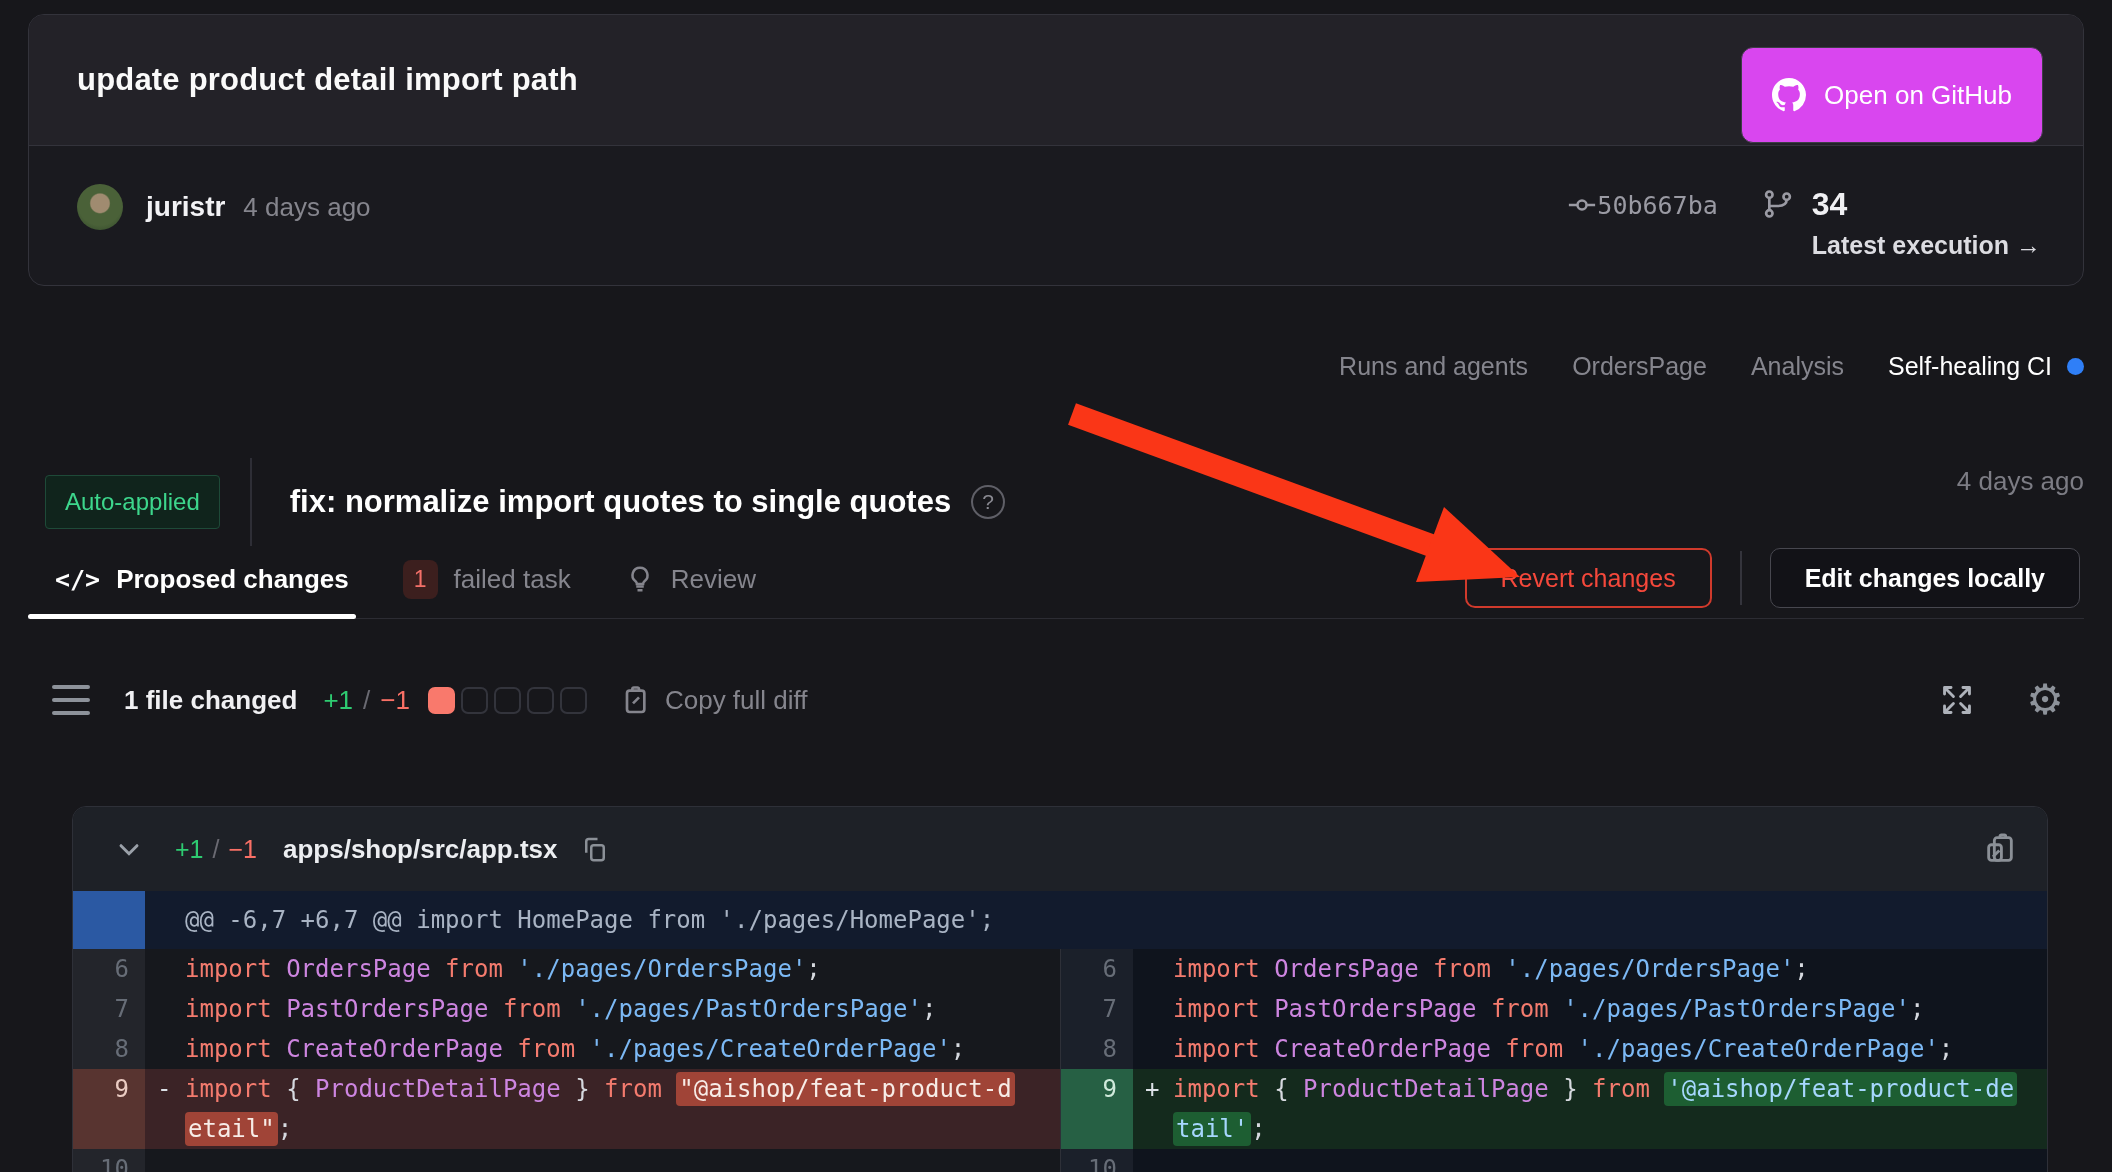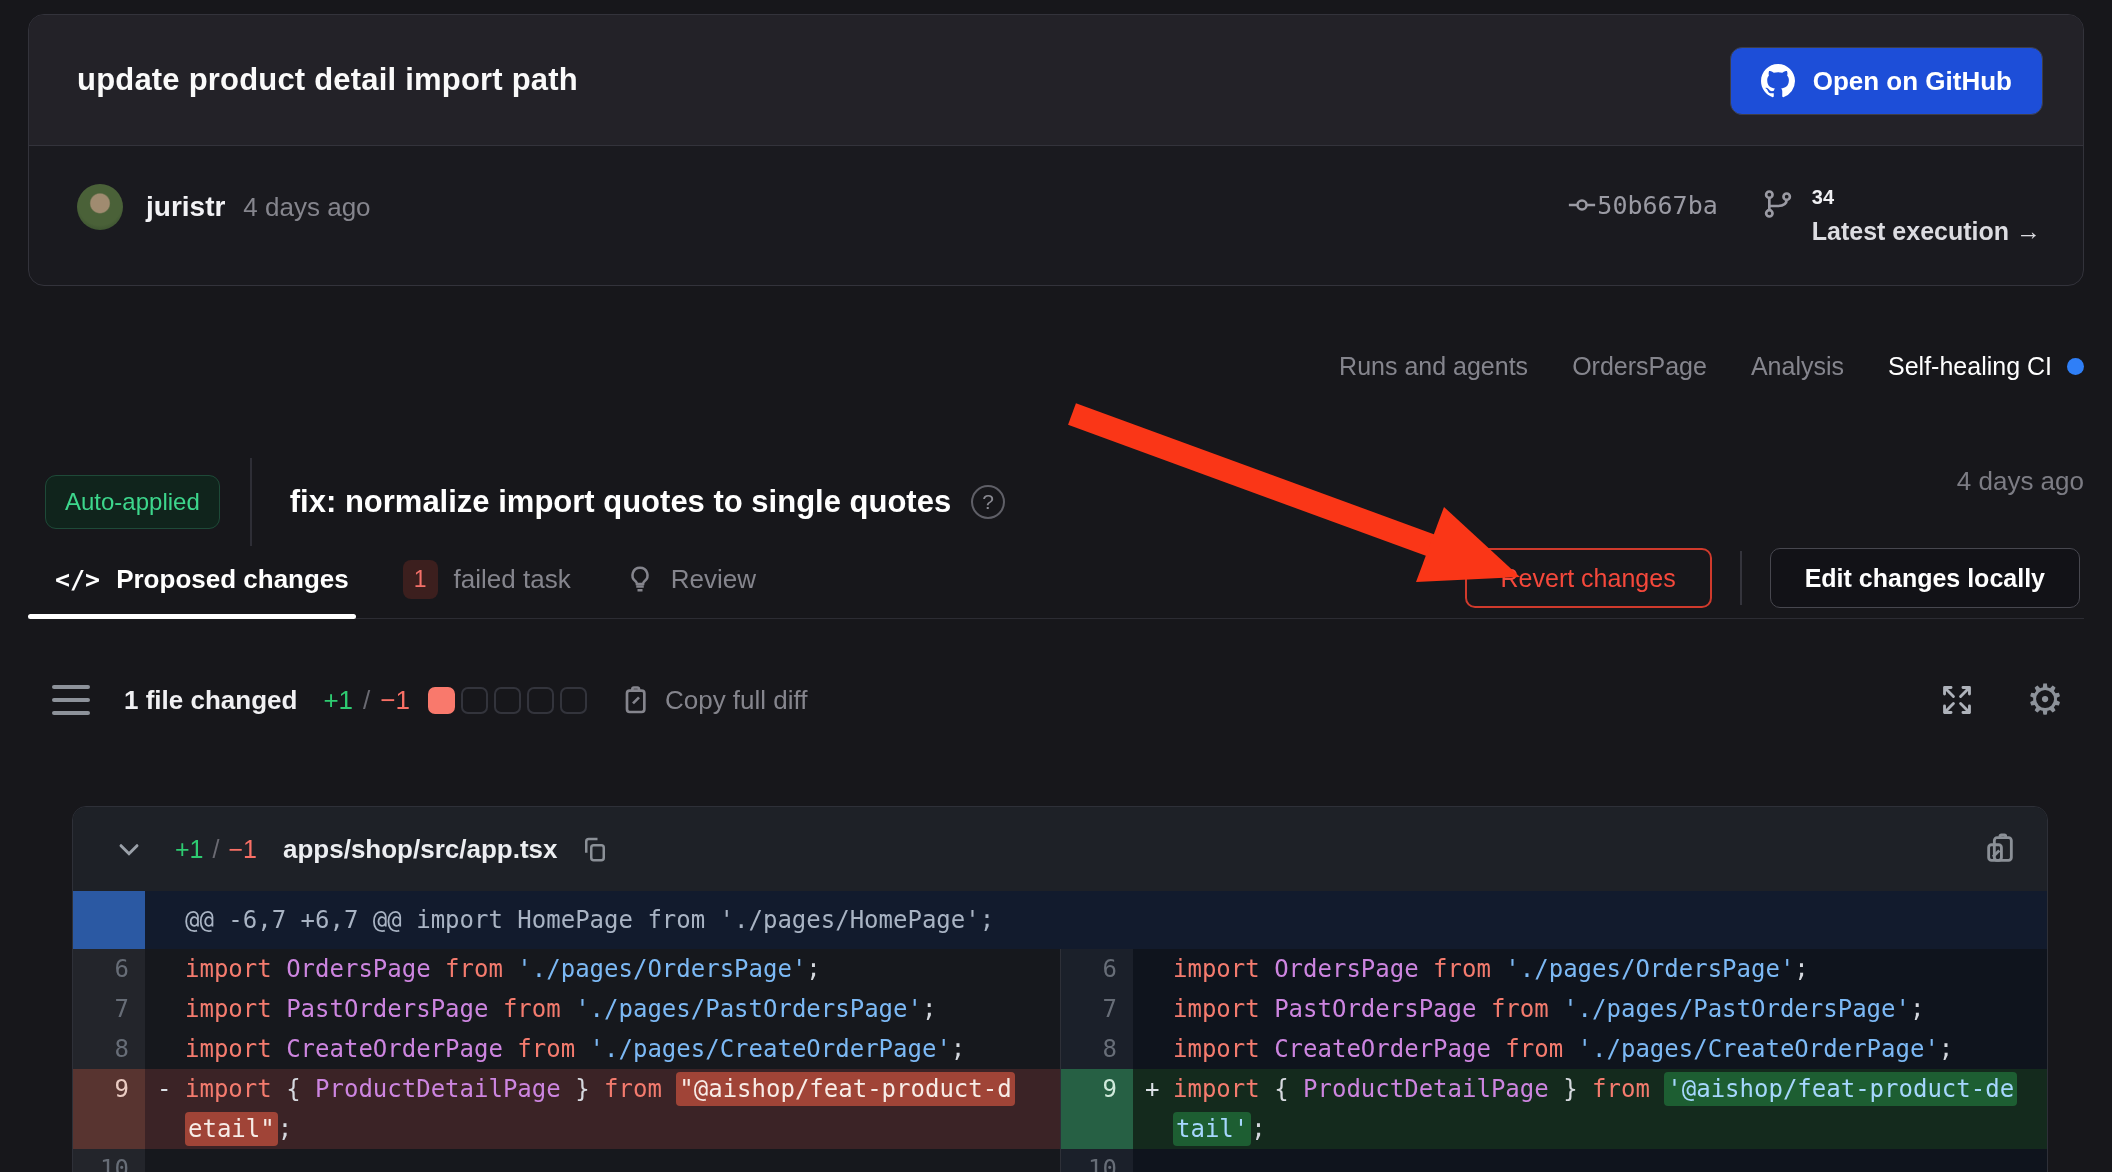--- a/index.html
+++ b/index.html
@@ -11,46 +11,46 @@
   .mono{font-family:"DejaVu Sans Mono",monospace;}
   svg{display:block;}
 
   
   .header-card{position:absolute;left:28px;top:14px;width:2056px;height:272px;
     border:1px solid #33333b;border-radius:16px;background:#1a1a1f;overflow:hidden;box-sizing:border-box;}
   .header-top{height:131px;background:#232228;display:flex;align-items:center;
     padding:0 40px 0 48px;border-bottom:1px solid #33333b;position:relative;box-sizing:border-box;}
   .page-title{font-size:31px;font-weight:700;color:#fafafa;letter-spacing:.2px;}
   .gh-btn{position:absolute;right:40px;top:32px;height:66px;display:flex;align-items:center;gap:18px;
-    padding:0 30px;background:#1d4ed8;border:1px solid #3e3e46;border-radius:12px;
-    color:#fff;font-size:26px;font-weight:700;cursor:pointer;}
+    padding:14px 30px;background:#d946ef;border:1px solid #3e3e46;border-radius:12px;
+    color:#fff;font-size:26px;font-weight:400;cursor:pointer;}
   .header-bottom{height:140px;display:flex;align-items:center;padding:0 40px 18px 48px;position:relative;box-sizing:border-box;}
   .avatar{width:46px;height:46px;border-radius:50%;flex:0 0 auto;
     background:radial-gradient(circle at 50% 42%, #a08b70 0 26%, #4a6138 30% 62%, #2c4227 100%);}
   .author-name{font-size:28px;font-weight:700;margin-left:23px;color:#f2f2f5;}
   .author-time{font-size:26px;color:#85858d;margin-left:18px;}
   .commit-meta{position:absolute;right:42px;top:40px;display:flex;gap:44px;align-items:flex-start;}
   .commit-sha{display:flex;align-items:center;color:#9a9aa3;font-size:25px;margin-top:4px;}
   .exec{display:flex;gap:18px;align-items:flex-start;}
   .exec svg{margin-top:2px;}
   .exec-col{display:flex;flex-direction:column;gap:8px;}
-  .exec-count{font-size:20px;font-weight:600;color:#f0f0f3;}
+  .exec-count{font-size:32px;font-weight:600;color:#f0f0f3;}
   .exec-link{font-size:25px;color:#dcdce1;cursor:pointer;font-weight:bold;}
 
   
   .top-nav{position:absolute;top:352px;right:28px;display:flex;gap:44px;align-items:center;
     font-size:25px;color:#85858d;}
   .nav-item{cursor:pointer;display:flex;align-items:center;gap:15px;}
   .nav-active{color:#fff;}
   .nav-dot{width:17px;height:17px;border-radius:50%;background:#2f7ff7;}
 
   
   .fix-row{position:absolute;left:45px;top:458px;width:2039px;height:88px;display:flex;align-items:center;}
   .badge-auto{background:#10241c;border:1px solid #1e4a38;color:#3dd68c;font-size:24px;
-    padding:12px 19px;border-radius:11px;}
+    padding:12px 19px;border-radius:4px;}
   .fix-divider{width:2px;height:88px;background:#2e2e36;margin:0 38px 0 30px;}
   .fix-title{font-size:31px;font-weight:700;color:#fff;}
   .help-icon{margin-left:20px;width:34px;height:34px;border:2px solid #5f5f67;border-radius:50%;
     color:#8a8a92;font-size:21px;display:grid;place-items:center;box-sizing:border-box;cursor:pointer;}
   .fix-time{margin-left:auto;font-size:26px;color:#7c7c84;align-self:flex-start;margin-top:8px;}
 
   
   .tabs-row{position:absolute;left:28px;top:548px;width:2056px;height:72px;}
   .tabs{display:flex;align-items:center;gap:54px;padding-left:27px;height:62px;}
   .tab{display:flex;align-items:center;gap:16px;font-size:26px;cursor:pointer;}

